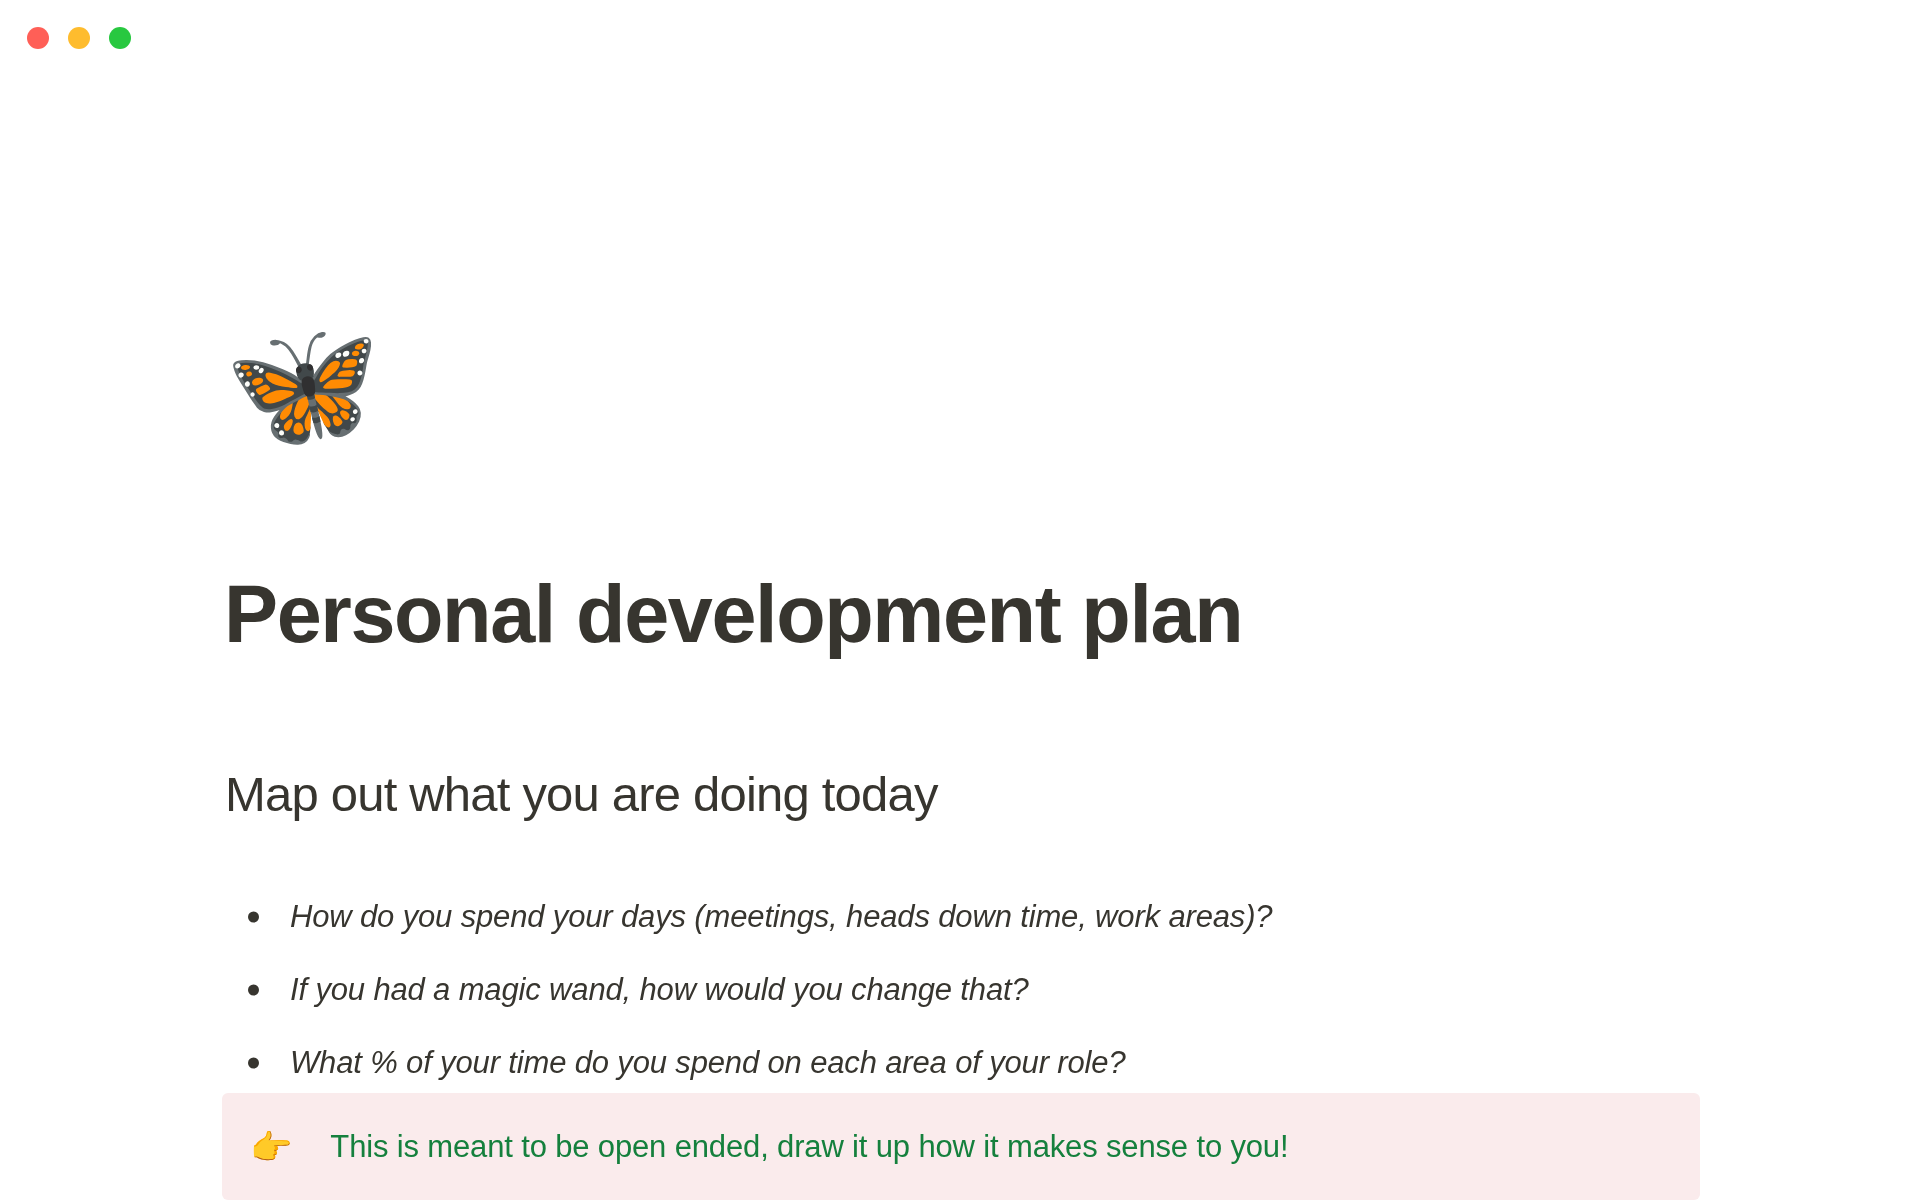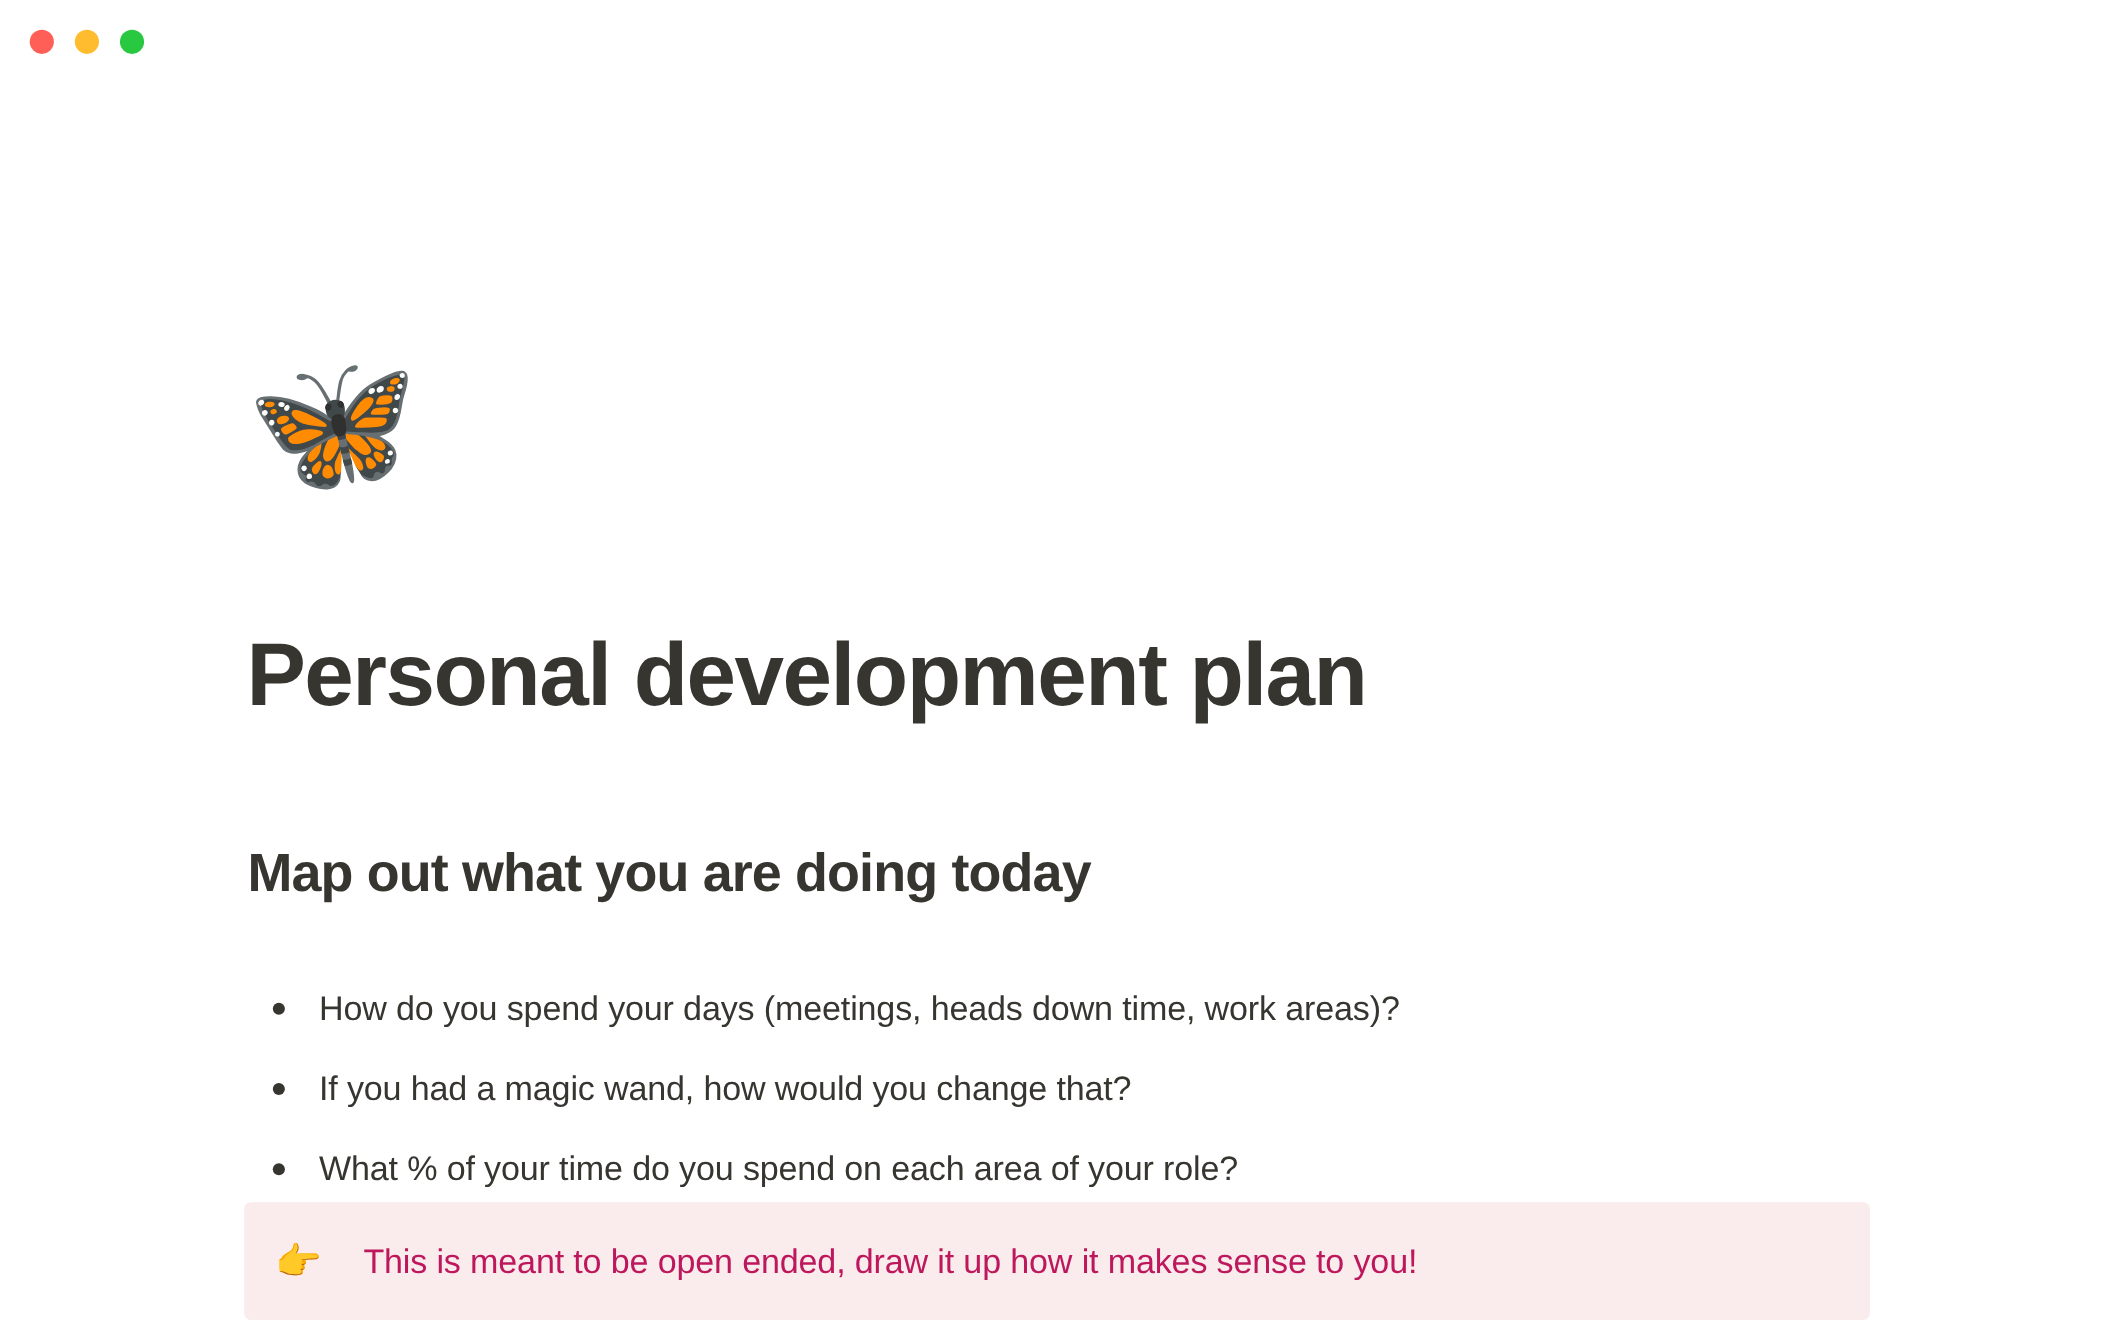--- a/index.html
+++ b/index.html
@@ -89,34 +89,35 @@
     white-space: nowrap;
   }
 
   .section-heading {
     position: absolute;
     left: 1px;
     top: 768px;
     margin: 0;
     font-size: 49px;
     line-height: 1.1;
-    font-weight: 700;
+    font-weight: 400;
     letter-spacing: -0.8px;
     color: #37352F;
     white-space: nowrap;
   }
 
   .bullet-list {
     position: absolute;
     left: 0px;
     top: 880px;
     margin: 0;
     padding: 0;
     list-style: none;
     width: 1480px;
+    font-style: italic;
   }
   .bullet-item {
     position: relative;
     height: 73px;
     display: flex;
     align-items: center;
     padding-left: 66px;
     font-size: 31px;
     line-height: 1.35;
     color: #37352F;
@@ -155,21 +156,21 @@
     font-size: 34px;
     line-height: 1;
     font-family: "DejaVu Sans", sans-serif;
     flex: 0 0 auto;
     user-select: none;
   }
   .callout-text {
     margin-left: 38px;
     font-size: 31px;
     line-height: 1.4;
-    color: #be185d;
+    color: #15803d;
     letter-spacing: -0.15px;
     white-space: nowrap;
   }
 </style>
 </head>
 <body>
 
 <div class="window">
 
   <div class="titlebar">

